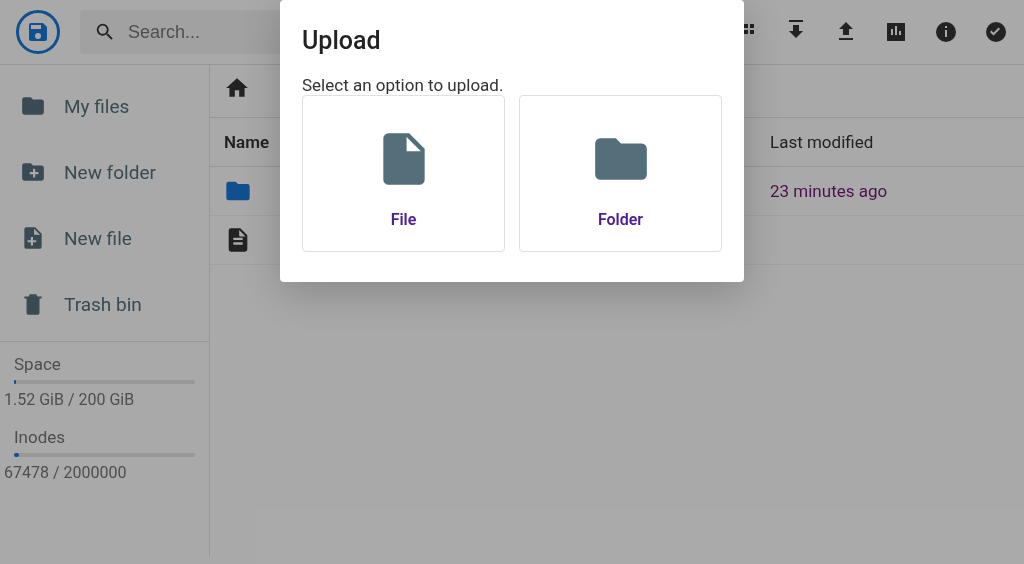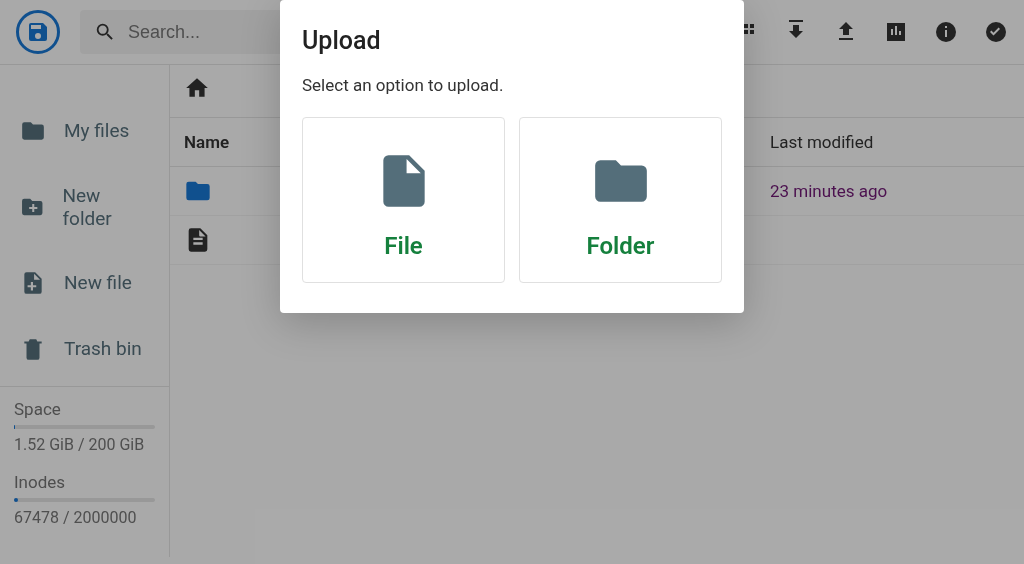--- a/index.html
+++ b/index.html
@@ -6,48 +6,48 @@
 body { font-family: -apple-system, BlinkMacSystemFont, "Segoe UI", Roboto, Arial, sans-serif; background: #fafafa; width: 1024px; height: 564px; overflow: hidden; position: relative; }
 
 .topbar { height: 65px; display: flex; align-items: center; padding: 0 16px; border-bottom: 1px solid #e0e0e0; }
 .logo-circle { width: 44px; height: 44px; border: 3px solid #1976d2; border-radius: 50%; display: flex; align-items: center; justify-content: center; margin-right: 20px; }
 .search-box { flex: 0 0 460px; height: 44px; background: #eee; border-radius: 4px; display: flex; align-items: center; padding: 0 14px; }
 .search-box input { border: none; background: transparent; font-size: 18px; color: #9e9e9e; outline: none; flex: 1; padding-left: 12px; }
 .top-actions { margin-left: auto; display: flex; gap: 26px; align-items: center; }
 .top-icon { width: 24px; height: 24px; cursor: pointer; fill: #333; }
 
 .main { display: flex; height: calc(100% - 72px); }
-.sidebar { width: 170px; border-right: 1px solid #e0e0e0; padding-top: 8px; display: flex; flex-direction: column; justify-content: center; }
+.sidebar { width: 210px; border-right: 1px solid #e0e0e0; padding-top: 8px; display: flex; flex-direction: column; }
 .side-item { display: flex; align-items: center; gap: 18px; padding: 20px 20px; font-size: 19px; color: #546e7a; cursor: pointer; }
 .side-item svg { width: 26px; height: 26px; fill: #546e7a; }
 .side-divider { border-top: 1px solid #e0e0e0; margin-top: 4px; }
 .side-stat-label { padding: 12px 14px 6px; font-size: 17px; color: #737373; }
 .side-progress { height: 4px; background: #e0e0e0; margin: 0 14px; border-radius: 2px; position: relative; }
 .side-progress-fill { height: 100%; background: #1976d2; border-radius: 2px; }
-.side-stat-value { padding: 6px 14px; font-size: 16px; color: #757575; }
+.side-stat-value { padding: 6px 4px; font-size: 16px; color: #757575; }
 
 .content { flex: 1; padding: 10px 0 0 0; }
 .breadcrumb { padding: 0 14px 12px; }
 .breadcrumb svg { width: 26px; height: 26px; fill: #333; cursor: pointer; }
 .table-header { display: flex; border-top: 1px solid #e0e0e0; border-bottom: 1px solid #e0e0e0; padding: 14px 14px; font-weight: 600; font-size: 17px; color: #333; }
 .th-name { flex: 1; }
 .th-mod { width: 240px; font-weight: normal; }
 .row { display: flex; align-items: center; padding: 10px 14px; border-bottom: 1px solid #eee; font-size: 17px; color: #444; }
 .row-icon { width: 28px; height: 28px; margin-right: 12px; }
 .row-name { flex: 1; }
 .row-mod { width: 240px; color: #701a75; }
 
 .overlay { position: absolute; inset: 0; background: rgba(0,0,0,0.32); display: flex; align-items: flex-start; justify-content: center; }
 .modal { width: 464px; background: #fff; border-radius: 4px; padding: 26px 22px 30px; box-shadow: 0 10px 40px rgba(0,0,0,0.2); }
 .modal-title { font-size: 25px; font-weight: 500; color: #222; margin-bottom: 20px; }
-.modal-sub { font-size: 17px; color: #333; margin-bottom: 22px; }
+.modal-sub { font-size: 17px; color: #333; }
 .modal-options { display: flex; gap: 14px; }
 .modal-option { flex: 1; border: 1px solid #e0e0e0; border-radius: 4px; padding: 32px 0 22px; display: flex; flex-direction: column; align-items: center; cursor: pointer; }
 .modal-option svg { width: 62px; height: 62px; fill: #546e7a; margin-bottom: 20px; }
-.modal-option-label { font-size: 24px; font-weight: 600; color: #15803d; }
+.modal-option-label { font-size: 16px; font-weight: 600; color: #4c1d95; }
 </style>
 </head>
 <body>
 
 <div class="topbar">
   <div class="logo-circle">
     <svg viewBox="0 0 24 24" width="24" height="24">
         <path fill="#1976d2" d="M17 3H5a2 2 0 0 0-2 2v14a2 2 0 0 0 2 2h14a2 2 0 0 0 2-2V7l-4-4zm-5 16a3 3 0 1 1 0-6 3 3 0 0 1 0 6zm3-10H5V5h10v4z"></path>
       </svg>
   </div>

